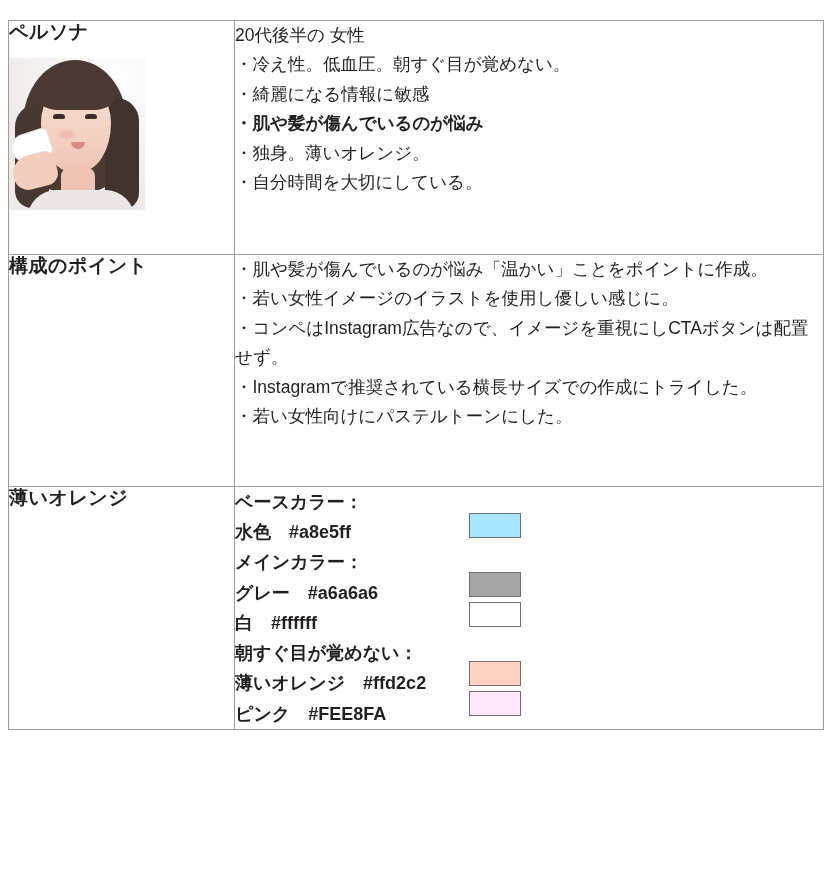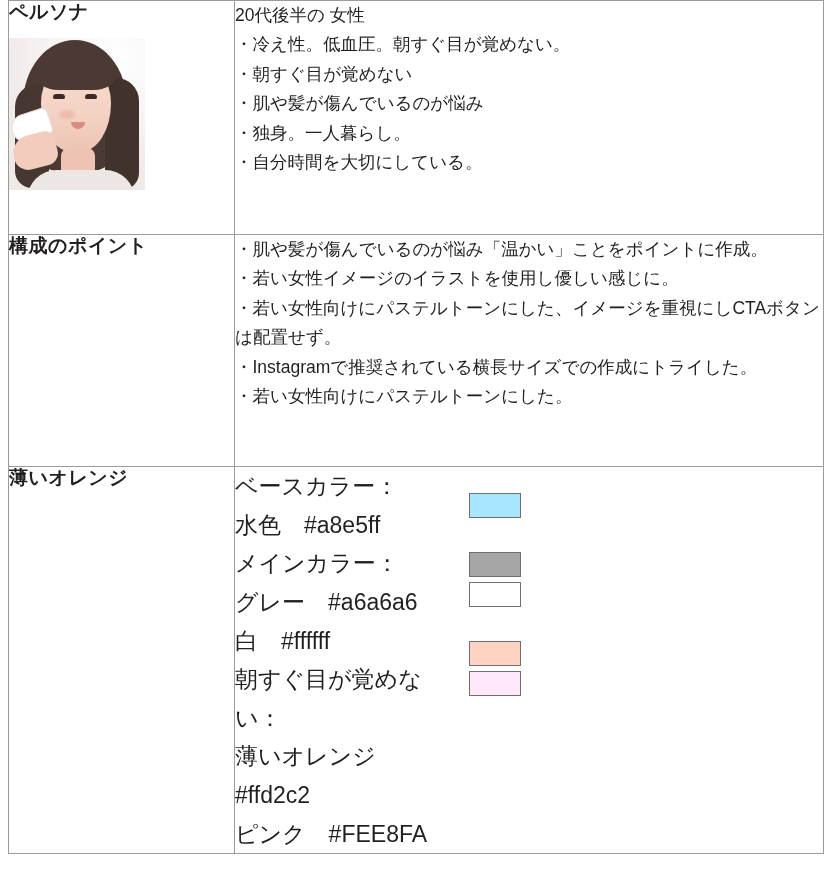--- a/index.html
+++ b/index.html
@@ -10,21 +10,21 @@
   body {
     width: 834px;
     height: 885px;
     font-family: "Liberation Sans", sans-serif;
     color: #231f20;
     overflow: hidden;
   }
   .sheet {
     width: 834px;
     height: 885px;
-    padding: 0 10px 8px 8px;
+    padding: 20px 10px 8px 8px;
   }
   table.spec {
     width: 816px;
     border-collapse: collapse;
     table-layout: fixed;
   }
   table.spec td {
     border: 1px solid #9b9b9b;
     vertical-align: top;
     padding: 0;
@@ -158,25 +158,26 @@
     border: 1px solid #e6e0de;
     border-radius: 14px 6px 6px 14px;
     transform: rotate(-18deg);
   }
   .body-list {
     font-size: 17.5px;
     line-height: 1.68;
     color: #231f20;
   }
   .body-list .line { white-space: normal; }
-  .body-list .line.bold { font-weight: normal; }
+  .body-list .line.bold { font-weight: bold; }
   .color-block {
     display: flex;
-    font-size: 23px;
+    font-size: 18px;
     line-height: 1.68;
+    font-weight: bold;
   }
   .color-left { width: 228px; }
   .color-right {
     position: relative;
     width: 90px;
     padding-top: 2px;
   }
   .swatch {
     width: 52px;
     height: 25px;
@@ -221,37 +222,37 @@
             <div class="ph-neck"></div>
             <div class="ph-shoulder"></div>
             <div class="ph-tool"></div>
             <div class="ph-hand"></div>
           </div>
         </td>
         <td class="body-cell">
           <div class="body-list">
             <div class="line">20代後半の 女性</div>
             <div class="line">・冷え性。低血圧。朝すぐ目が覚めない。</div>
-            <div class="line">・朝すぐ目が覚めない</div>
+            <div class="line">・綺麗になる情報に敏感</div>
             <div class="line bold">・肌や髪が傷んでいるのが悩み</div>
-            <div class="line">・独身。一人暮らし。</div>
+            <div class="line">・独身。薄いオレンジ。</div>
             <div class="line">・自分時間を大切にしている。</div>
           </div>
         </td>
       </tr>
 
       <tr style="height: 232px;">
         <td class="label-cell">
           <div class="label-text">構成のポイント</div>
         </td>
         <td class="body-cell">
           <div class="body-list">
             <div class="line">・肌や髪が傷んでいるのが悩み「温かい」ことをポイントに作成。</div>
             <div class="line">・若い女性イメージのイラストを使用し優しい感じに。</div>
-            <div class="line">・若い女性向けにパステルトーンにした、イメージを重視にしCTAボタンは配置せず。</div>
+            <div class="line">・コンペはInstagram広告なので、イメージを重視にしCTAボタンは配置せず。</div>
             <div class="line">・Instagramで推奨されている横長サイズでの作成にトライした。</div>
             <div class="line">・若い女性向けにパステルトーンにした。</div>
           </div>
         </td>
       </tr>
 
       <tr style="height: 240px;">
         <td class="label-cell">
           <div class="label-text">薄いオレンジ</div>
         </td>

